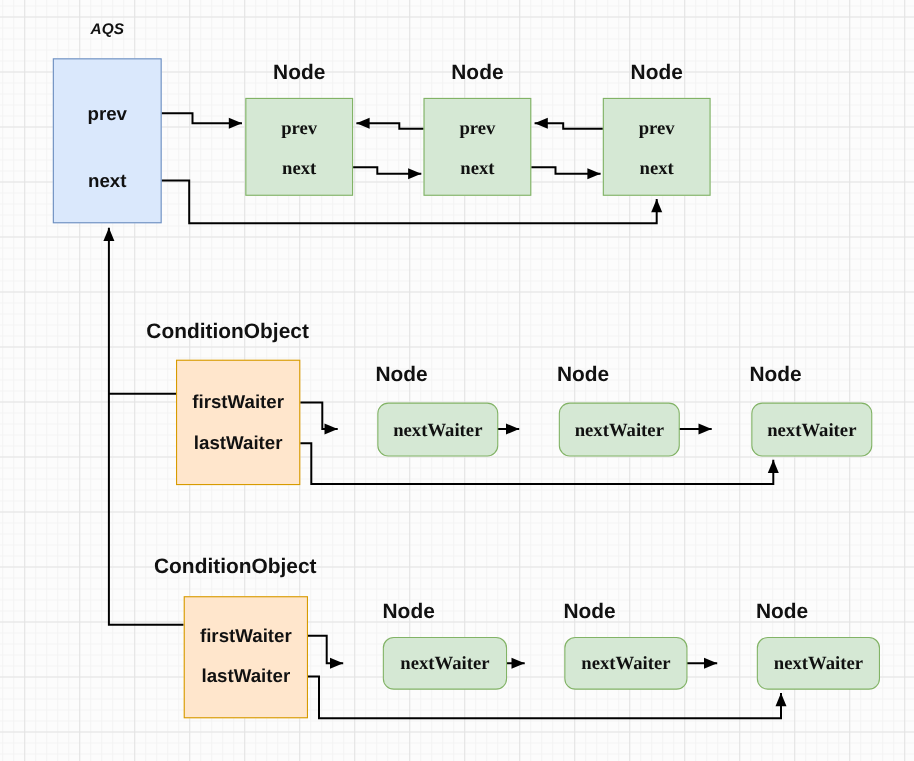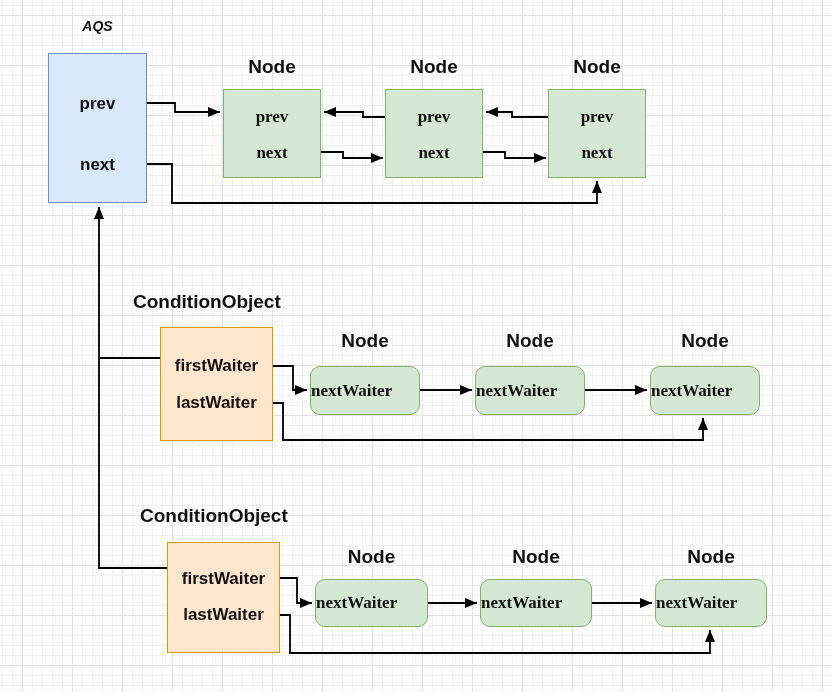--- a/index.html
+++ b/index.html
@@ -18,21 +18,21 @@
     background-size:50px 50px,50px 50px,10px 10px,10px 10px;
     background-position:22px 15px,22px 15px,2px 5px,2px 5px;
   }
   .wires{position:absolute;left:0;top:0;width:831px;height:692px;}
   .wires polyline{fill:none;stroke:var(--color-line,#000);stroke-width:1.8;}
   .wires .arrowhead{fill:var(--color-line,#000);}
   .box{position:absolute;box-sizing:border-box;border:1.5px solid;}
   .aqs-box{background:var(--color-aqs_fill,#dae8fc);border-color:var(--color-aqs_stroke,#6c8ebf);}
   .node-box{background:var(--color-node_fill,#d5e8d4);border-color:var(--color-node_stroke,#82b366);font-family:Liberation Serif, serif;}
   .cond-box{background:var(--color-condition_fill,#ffe6cc);border-color:var(--color-condition_stroke,#d79b00);}
-  .rounded{border-radius:10px;display:flex;align-items:center;justify-content:flex-start;}
+  .rounded{border-radius:10px;display:flex;align-items:center;justify-content:center;margin-left:33px;}
   .fld{position:absolute;left:0;right:0;text-align:center;font-weight:bold;font-size:17px;line-height:20px;white-space:nowrap;}
   .fld-inline{font-weight:bold;font-size:17px;white-space:nowrap;}
   .ttl{position:absolute;font-weight:bold;font-size:19px;line-height:22px;white-space:nowrap;}
   .ttl-center{text-align:center;}
   .aqs-ttl{font-size:14px;line-height:24px;font-style:italic;}
 </style>
 </head>
 <body>
 
 <div class="canvas">

